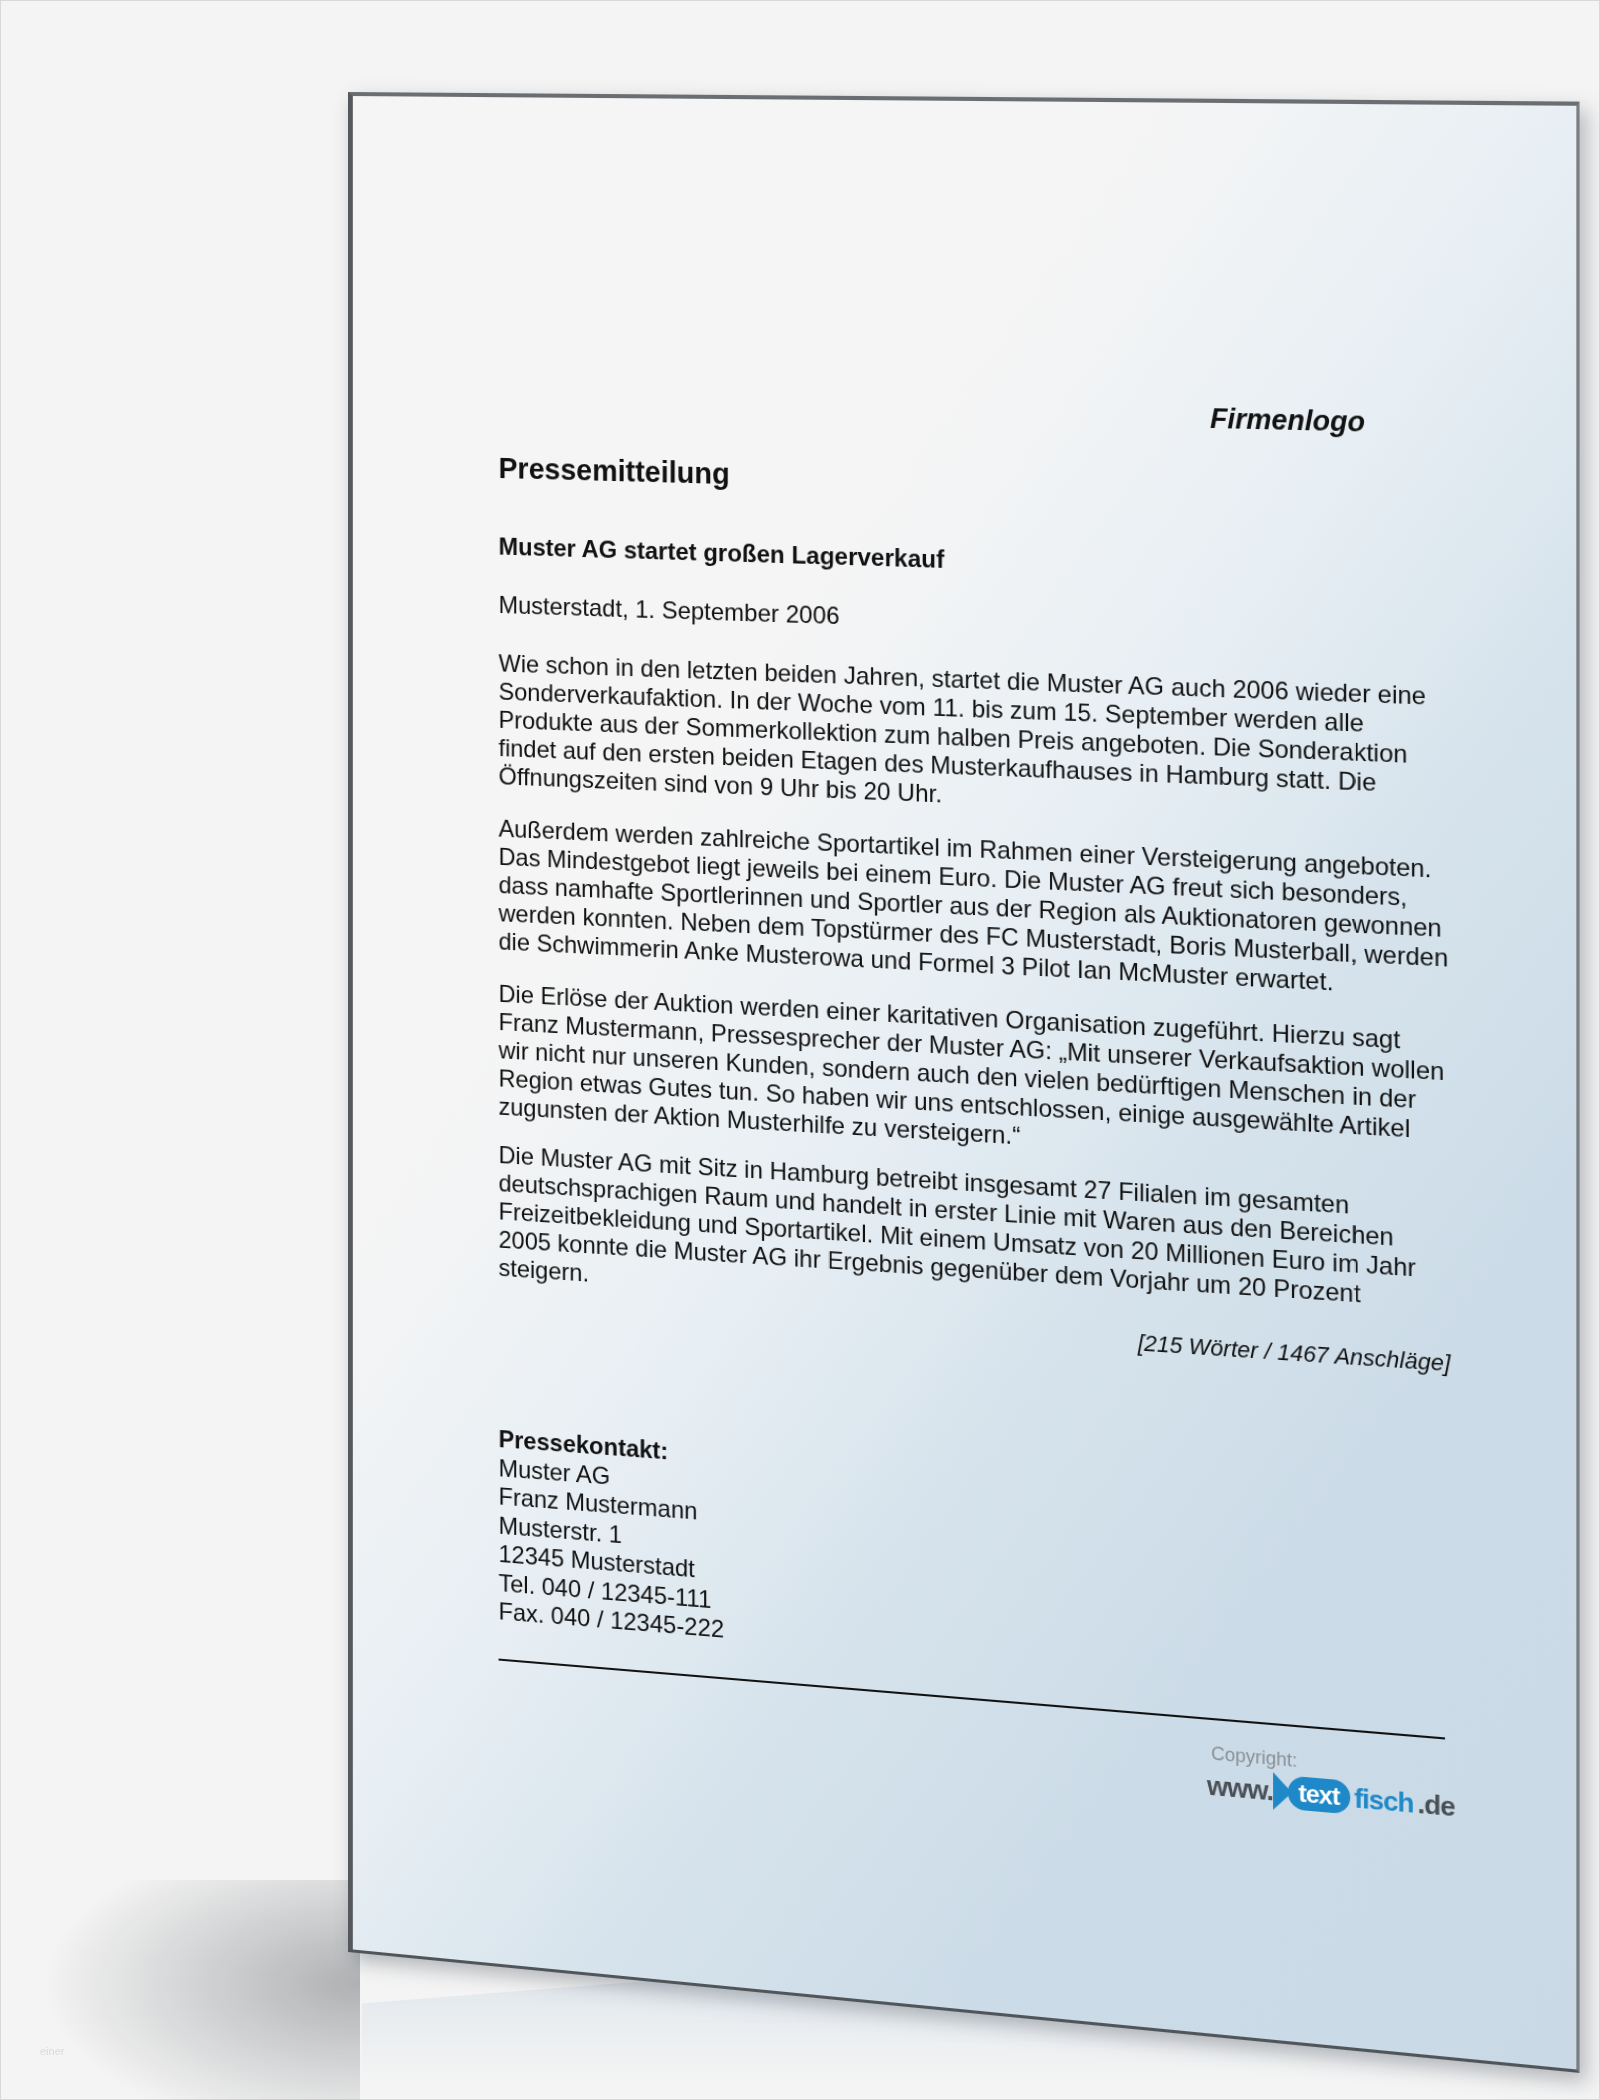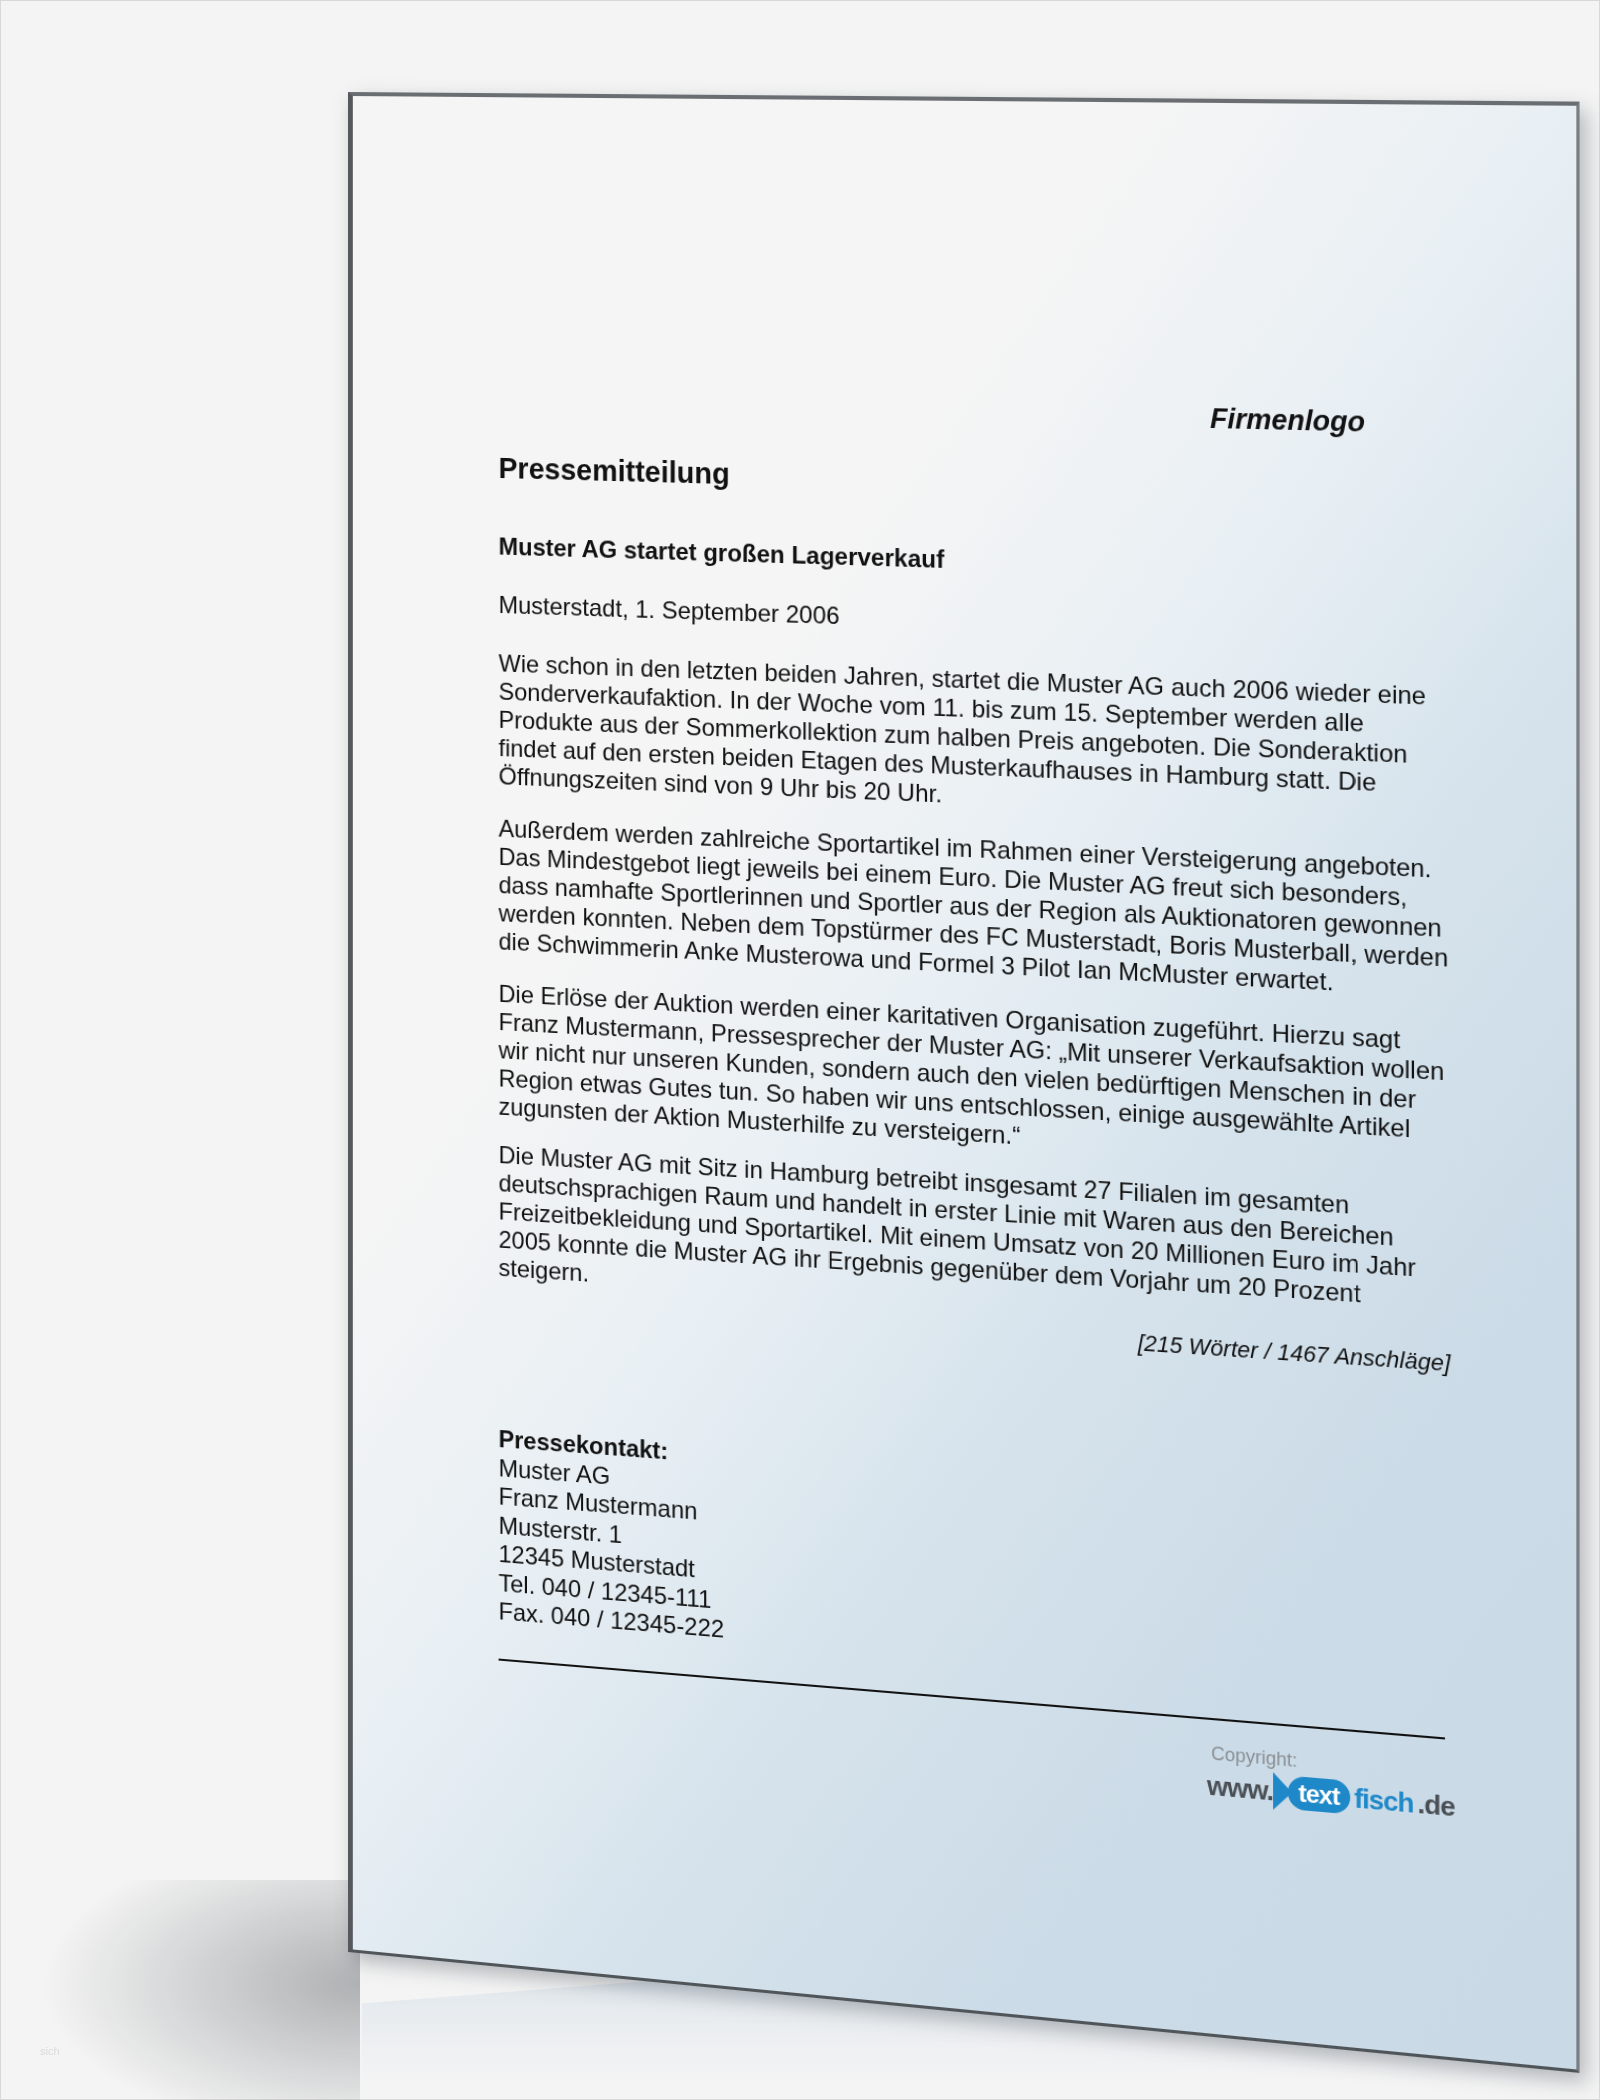--- a/index.html
+++ b/index.html
@@ -106,13 +106,13 @@
             <span class="fish-body">text</span>
           </span>
           <span class="brand-fisch">fisch</span>
           <span class="brand-de">.de</span>
         </div>
       </div>
     </div>
   </div>
 </div>
 
-<div class="tag">sich</div>
+<div class="tag">einer</div>
 
 </body></html>

